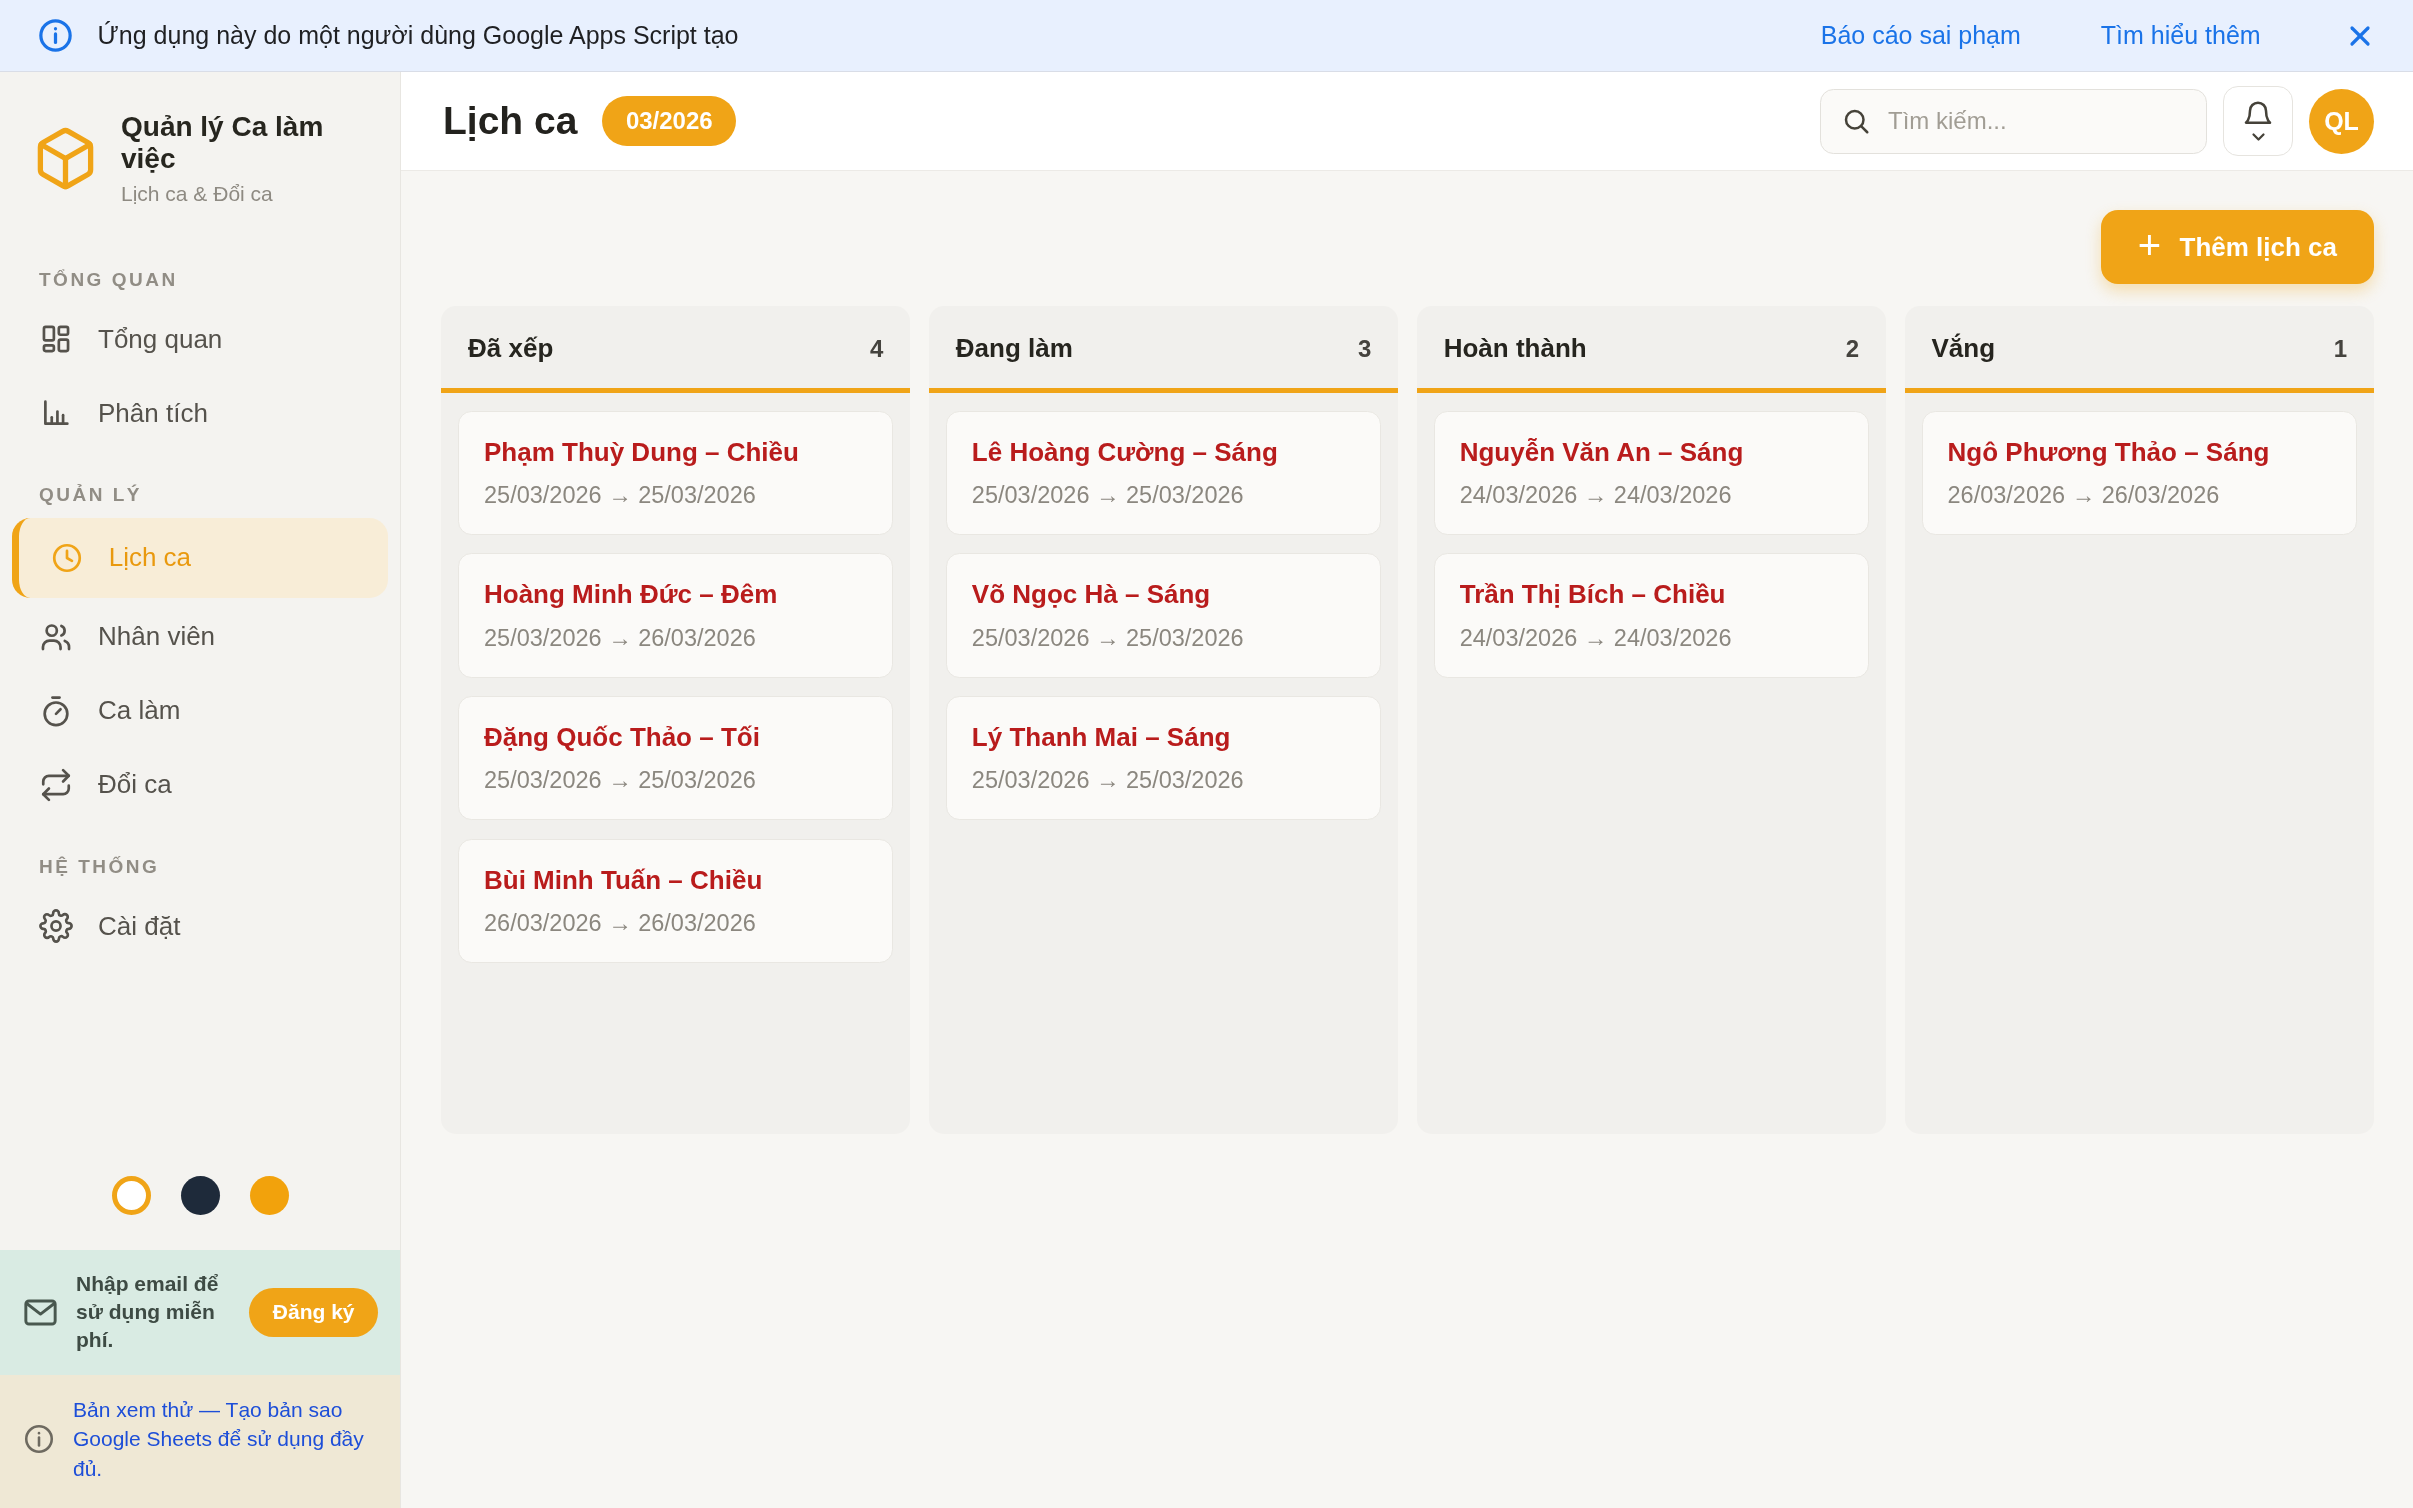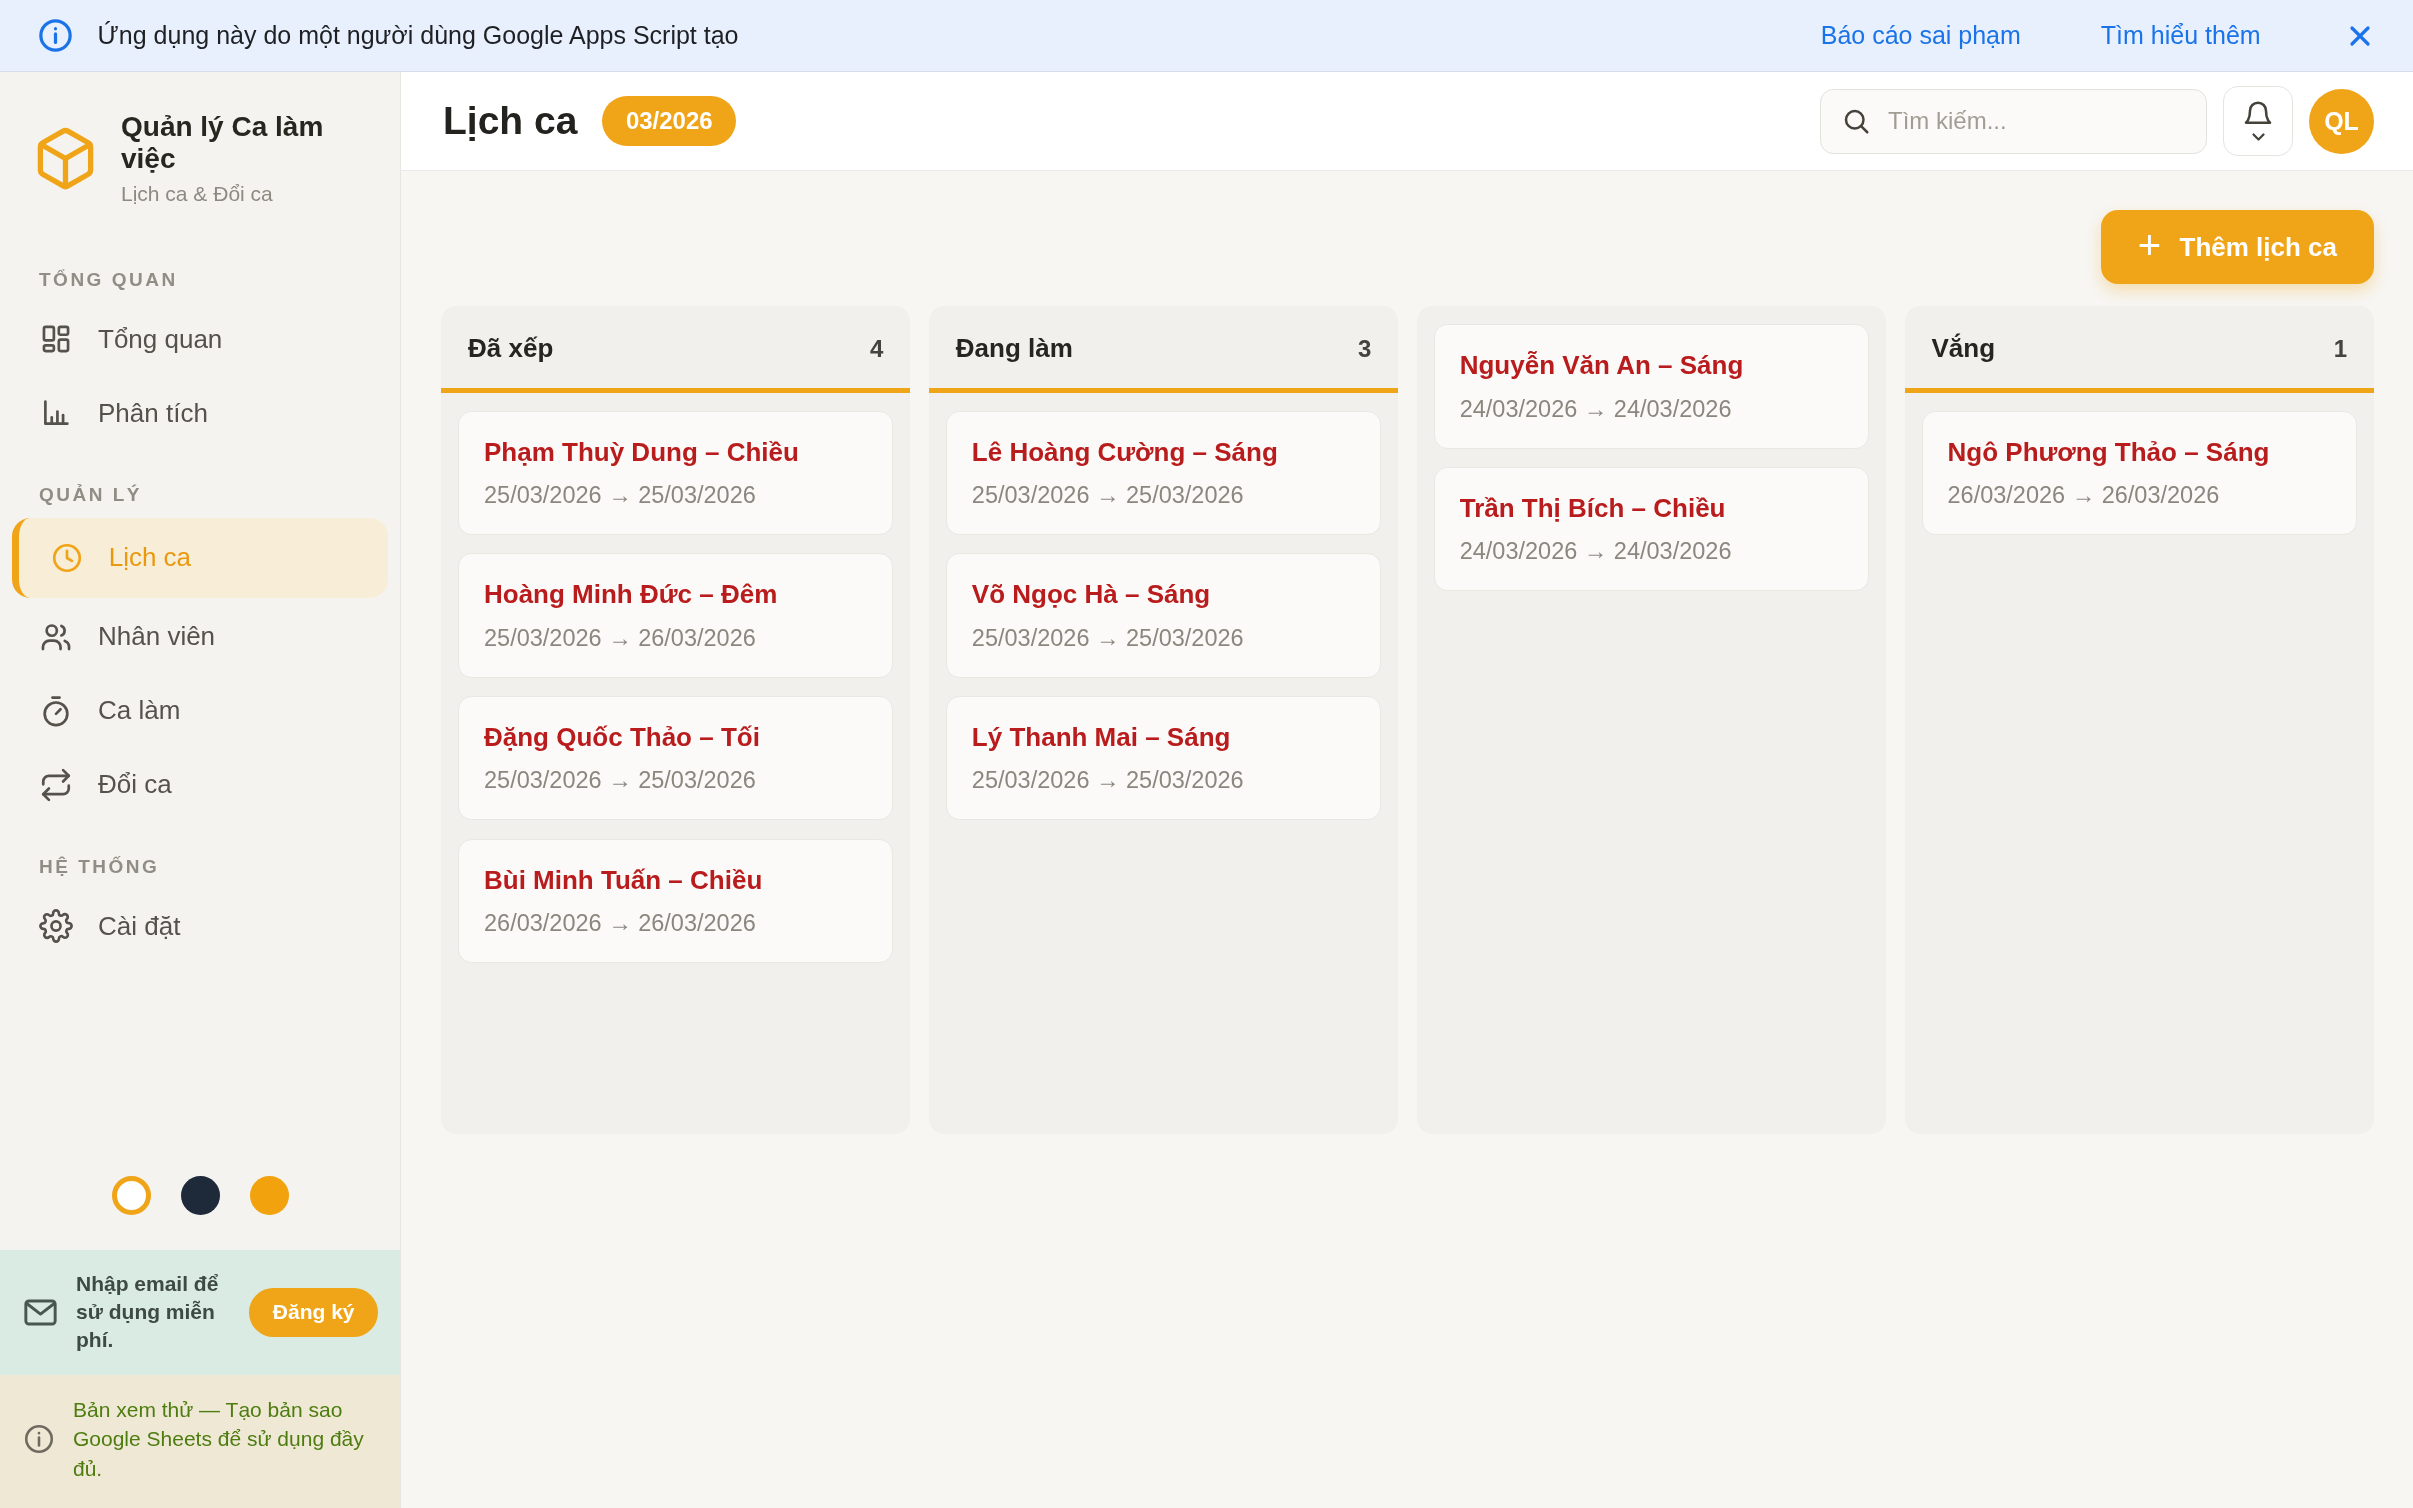--- a/index.html
+++ b/index.html
@@ -44,21 +44,21 @@
   .dot{width:39px;height:39px;border-radius:50%;cursor:pointer;flex:none;}
 
   .email-banner{background:#D9EBE3;padding:20px 22px;display:flex;align-items:center;gap:17px;}
   .email-ic{color:#49584F;flex:none;}
   .email-text{font-size:21px;line-height:1.35;color:#3E4B44;font-weight:bold;flex:1;}
   .signup-btn{background:#F0A417;color:#FFFFFF;font-size:21px;font-weight:bold;border:none;
               border-radius:837px;padding:12.6px 23.5px;cursor:pointer;flex:none;
               font-family:inherit;}
 
   .trial-note{background:#EFE8D5;padding:20px 22px 25px;display:flex;align-items:center;
-              gap:17px;font-size:21px;color:#4d7c0f;line-height:1.4;}
+              gap:17px;font-size:21px;color:#1d4ed8;line-height:1.4;}
   .trial-ic{color:#6E6A60;flex:none;}
 
   
   .content{flex:1;display:flex;flex-direction:column;min-width:0;}
   .topbar{flex:0 0 99px;background:#FFFFFF;display:flex;align-items:center;
           padding:0 39px 0 42px;border-bottom:1.7px solid #ECEAE6;}
   .page-title{font-size:39px;font-weight:bold;color:#23221E;margin:0;}
   .badge{margin-left:25px;background:#F0A417;color:#FFF;font-weight:bold;font-size:24px;
          padding:11px 23.5px;border-radius:837px;}
   .top-right{margin-left:auto;display:flex;align-items:center;gap:16px;}
@@ -319,20 +319,24 @@
        <div class="card-title">Võ Ngọc Hà – Sáng</div>
        <div class="card-dates">25/03/2026 → 25/03/2026</div>
      </div>
                 <div class="card">
        <div class="card-title">Lý Thanh Mai – Sáng</div>
        <div class="card-dates">25/03/2026 → 25/03/2026</div>
      </div>
               </div>
      </div>
             <div class="col">
+       <div class="col-head">
+         <span class="col-title">Hoàn thành</span>
+         <span class="col-count">2</span>
+       </div>
        <div class="col-body">
                 <div class="card">
        <div class="card-title">Nguyễn Văn An – Sáng</div>
        <div class="card-dates">24/03/2026 → 24/03/2026</div>
      </div>
                 <div class="card">
        <div class="card-title">Trần Thị Bích – Chiều</div>
        <div class="card-dates">24/03/2026 → 24/03/2026</div>
      </div>
               </div>

